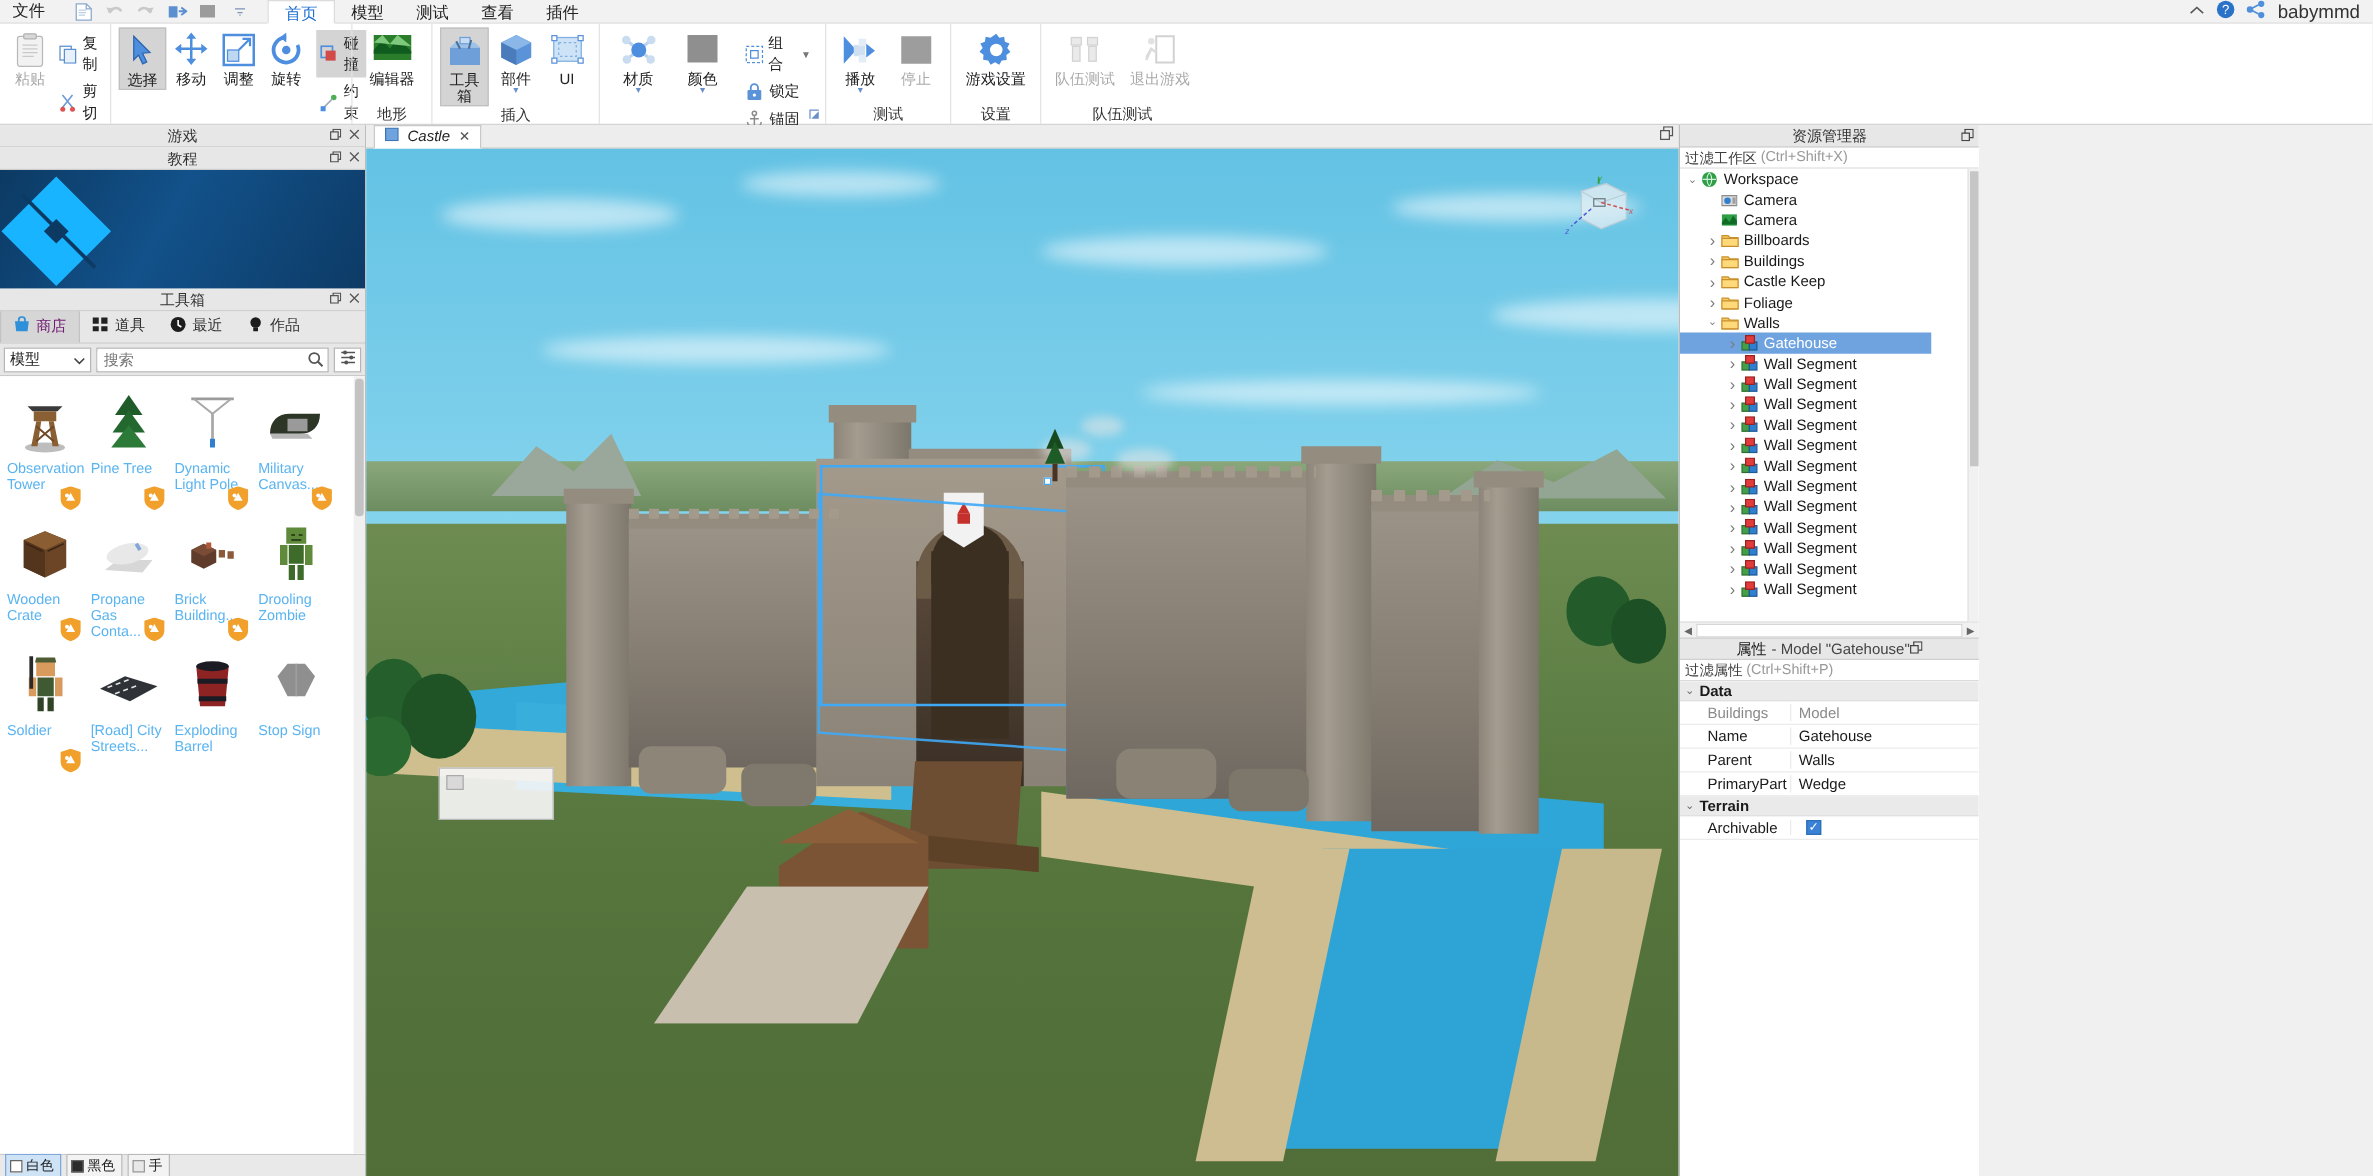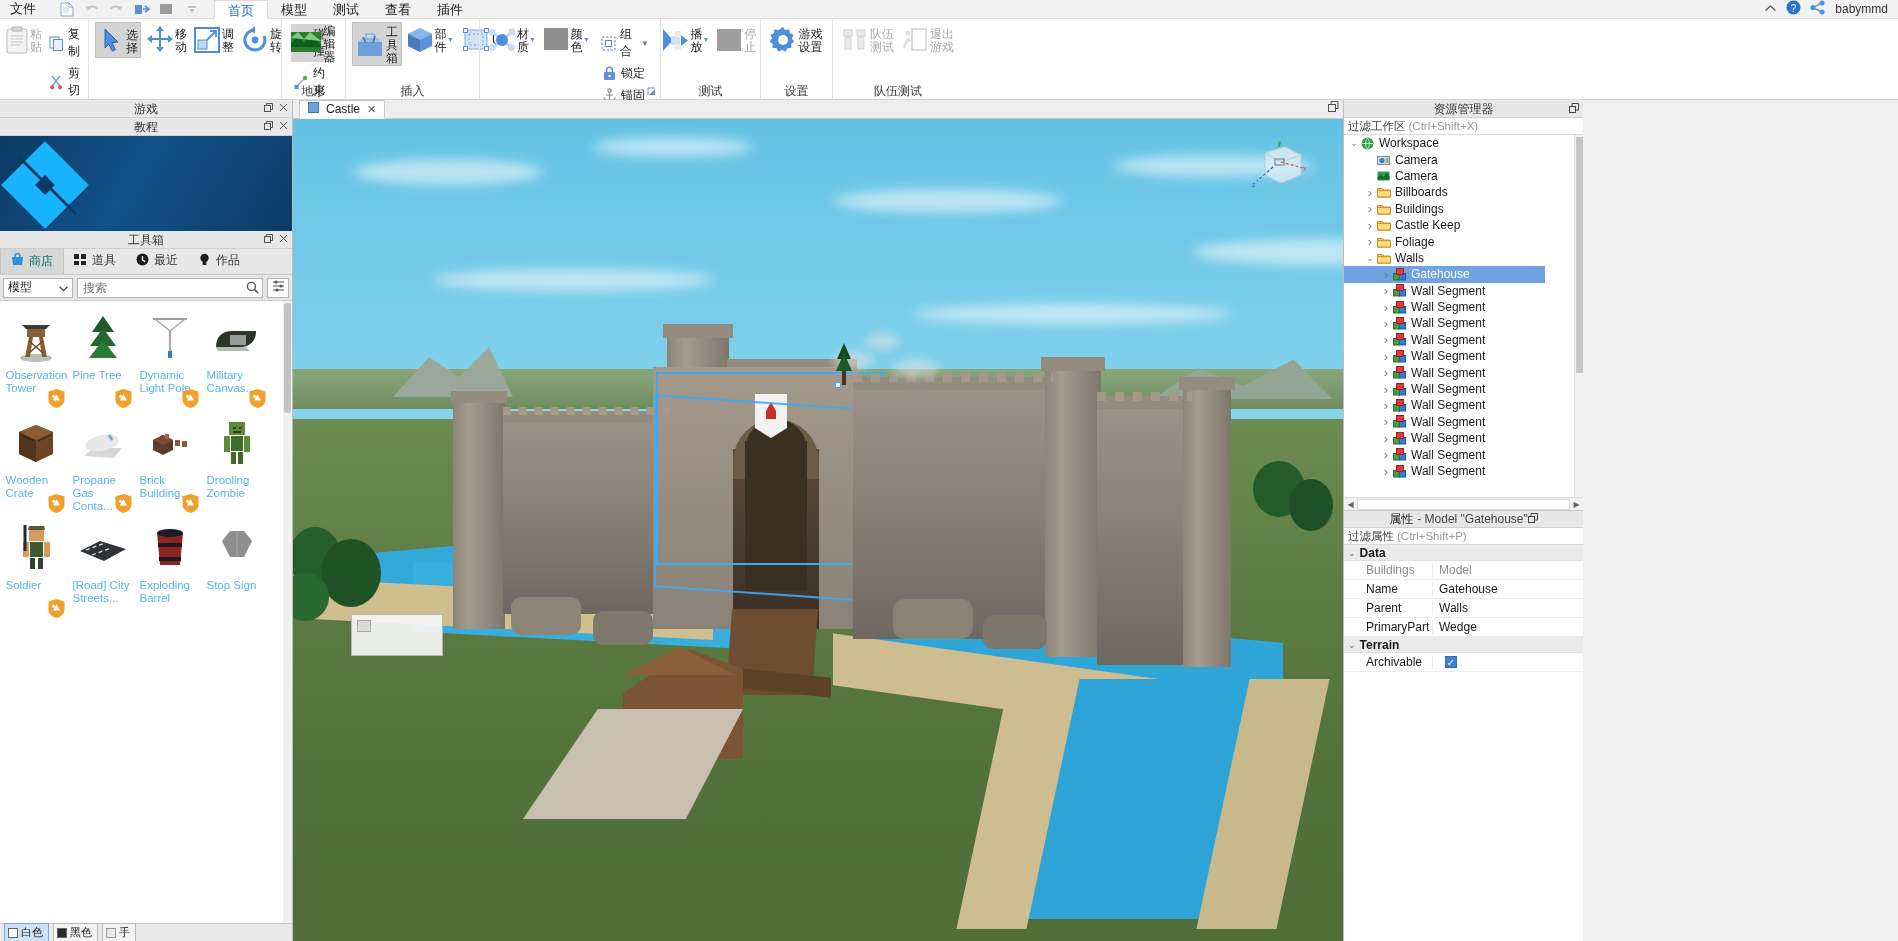--- a/index.html
+++ b/index.html
@@ -19,34 +19,34 @@
   .menu-file{ padding:0 10px; font-size:13px; color:#222; }
   .qat{ display:flex; align-items:center; gap:8px; margin-left:12px; }
   .qat .qicon{ width:17px; height:17px; display:inline-flex; align-items:center; justify-content:center; }
   .tabs{ display:flex; align-items:flex-end; height:19px; margin-left:14px; }
   .tab{
     padding:0 13px; height:19px; line-height:19px; font-size:13px; color:#222;
     white-space:nowrap;
   }
   .tab.active{ color:#1f6fd0; background:#ffffff; border:1px solid #dcdcdc; border-bottom:1px solid #fff; }
   .title-right{ margin-left:auto; display:flex; align-items:center; gap:9px; padding-right:10px; }
-  .title-right .uname{ font-size:12px; color:#333; }
+  .title-right .uname{ font-size:15px; color:#333; }
 
   
   .ribbon{
     position:absolute; left:0; top:19px; width:1898px; height:81px;
     background:#ffffff; border-bottom:1px solid #d4d4d4;
     display:flex; align-items:stretch;
   }
   .rgroup{ display:flex; flex-direction:column; position:relative; padding:2px 6px 0 6px; }
   .rgroup + .rgroup{ border-left:1px solid #e3e3e3; }
   .rgroup .gbody{ flex:1; display:flex; align-items:flex-start; gap:2px; padding-top:1px;}
   .rgroup .gname{ text-align:center; font-size:12px; color:#333; height:15px; line-height:15px; }
   .big-btn{
-    width:46px; display:flex; flex-direction:row; align-items:center; justify-content:flex-end;
+    width:46px; display:flex; flex-direction:column; align-items:center; justify-content:center;
     padding:2px 2px 0 2px; cursor:default; text-align:center;
   }
   .big-btn.wide{ width:52px; }
   .big-btn.xwide{ width:60px; }
   .big-btn .lbl{ font-size:12px; color:#222; line-height:13px; margin-top:1px; }
   .big-btn.disabled .lbl{ color:#a9a9a9; }
   .big-btn.sel{ background:#d4d4d4; border:1px solid #c0c0c0; }
   .ico{ width:32px; height:32px; display:flex; align-items:center; justify-content:center; }
   .ico.s{ width:16px; height:16px; }
   .small-col{ display:flex; flex-direction:column; gap:1px; padding-top:2px; }
@@ -77,21 +77,21 @@
   .tut-logo .dia:after{ content:""; position:absolute; left:24px; top:24px; width:14px; height:14px;
                         background:#0c3a63; }
   .tut-logo .slash{ position:absolute; left:14px; top:14px; width:66px; height:66px; }
   .tut-text{ flex:1; text-align:center; color:#fff; padding-right:6px; }
   .tut-text p{ font-size:12.5px; line-height:17px; }
   .learn-btn{ display:inline-block; margin-top:6px; background:#18a04a; color:#d9f2e2; border-radius:3px;
               padding:4px 26px; font-size:14px; }
   .tb-tabs{ height:26px; background:#e7e7e7; display:flex; align-items:flex-end; border-bottom:1px solid #c9c9c9;}
   .tb-tab{ display:flex; align-items:center; gap:5px; padding:4px 10px 5px 10px; font-size:12px;
            color:#333; height:26px; }
-  .tb-tab.active{ background:#d6d6d6; border:1px solid #c2c2c2; border-bottom:none; color:#0f766e; }
+  .tb-tab.active{ background:#d6d6d6; border:1px solid #c2c2c2; border-bottom:none; color:#701a75; }
   .tb-filter{ height:26px; background:#e7e7e7; display:flex; align-items:center; gap:4px; padding:0 3px;
               border-bottom:1px solid #c9c9c9;}
   .tb-select{ width:70px; height:20px; background:#fff; border:1px solid #b5b5b5; font-size:12px;
               display:flex; align-items:center; justify-content:space-between; padding:0 4px; }
   .tb-search{ flex:1; height:20px; background:#fff; border:1px solid #b5b5b5; display:flex; align-items:center; }
   .tb-search input{ border:0; outline:0; flex:1; font-size:12px; padding-left:5px; font-family:inherit; color:#333; }
   .tb-search .sbtn{ width:20px; height:18px; display:flex; align-items:center; justify-content:center; color:#555;}
   .tb-opts{ width:22px; height:20px; border:1px solid #b5b5b5; background:#fff;
             display:flex; align-items:center; justify-content:center; }
   .tb-grid{ flex:1; overflow:hidden; position:relative; background:#fff; padding-top:4px; }
@@ -104,21 +104,21 @@
   .tb-scroll{ position:absolute; right:0; top:0; width:9px; bottom:0; background:#f0f0f0; }
   .tb-scroll .thumbbar{ position:absolute; left:1px; top:2px; width:7px; height:110px; background:#c3c3c3; border-radius:3px;}
   .statusbar{ height:18px; background:#e9e9e9; border-top:1px solid #c9c9c9; display:flex; align-items:center;
               gap:4px; padding:0 4px; }
   .sw{ display:flex; align-items:center; gap:3px; font-size:11px; color:#222; border:1px solid #b9b9b9;
        background:#f3f3f3; padding:1px 5px 1px 3px; }
   .sw.on{ background:#cfe3f7; border-color:#7fa8d8; }
   .sw .chip{ width:10px; height:10px; border:1px solid #666; }
 
   
-  .center{ position:absolute; left:293px; top:100px; right:240px; bottom:0; background:#f4f4f4; }
+  .center{ position:absolute; left:293px; top:100px; right:240px; bottom:0; background:#f4f4f4;font-style:italic; }
   .vp-tabs{ height:19px; background:#ededed; border-bottom:1px solid #c8c8c8; display:flex; align-items:center;
             position:relative;}
   .vp-tab{ display:flex; align-items:center; gap:7px; background:#fff; border:1px solid #c8c8c8;
            border-bottom:1px solid #fff; height:19px; padding:0 8px; font-size:12px; color:#222; margin-left:6px;}
   .vp-tab .x{ font-size:11px; color:#555; }
   .vp-tools{ position:absolute; right:4px; top:1px; display:flex; gap:5px; color:#555; font-size:10px; }
   .viewport{ position:absolute; left:0; top:19px; right:0; bottom:0; overflow:hidden; background:#8ed2ea; }
 
   .sky{ position:absolute; inset:0;
         background:linear-gradient(180deg,#63c2e4 0%,#8ad6ee 42%,#b6e6f4 68%,#cfeef7 100%); }

